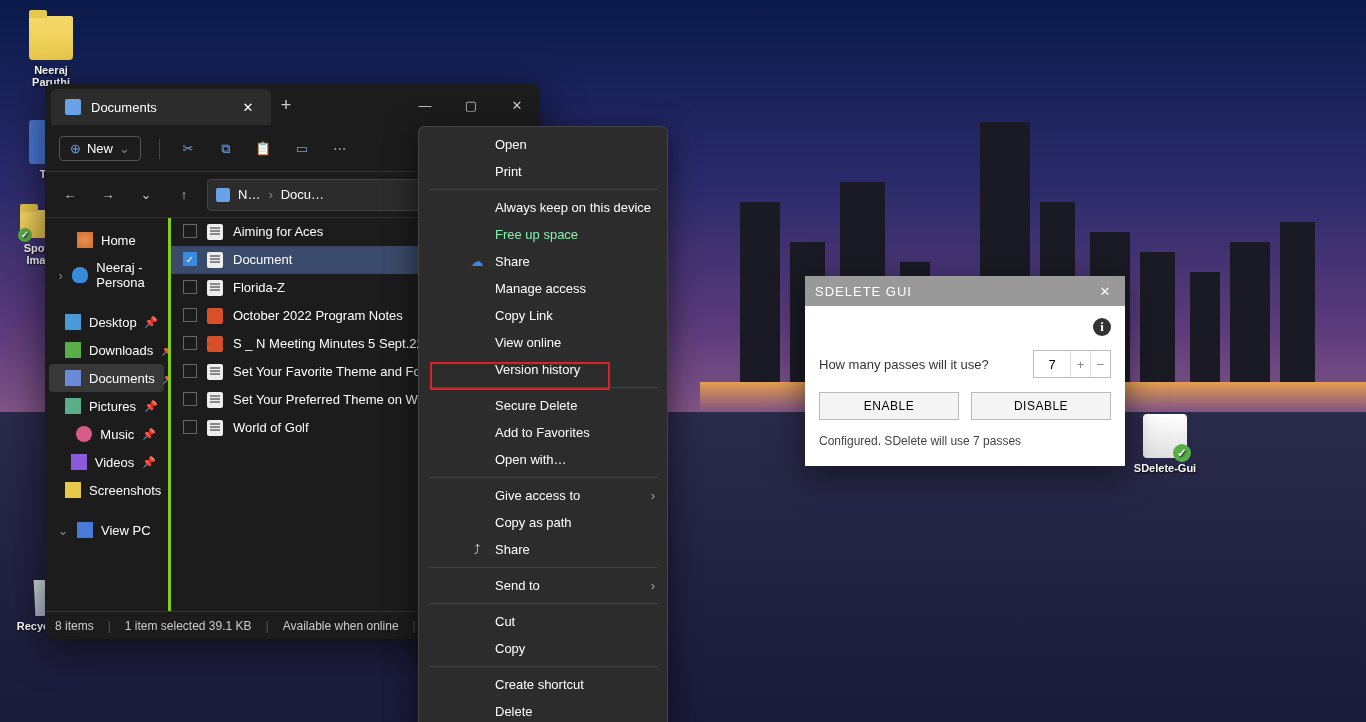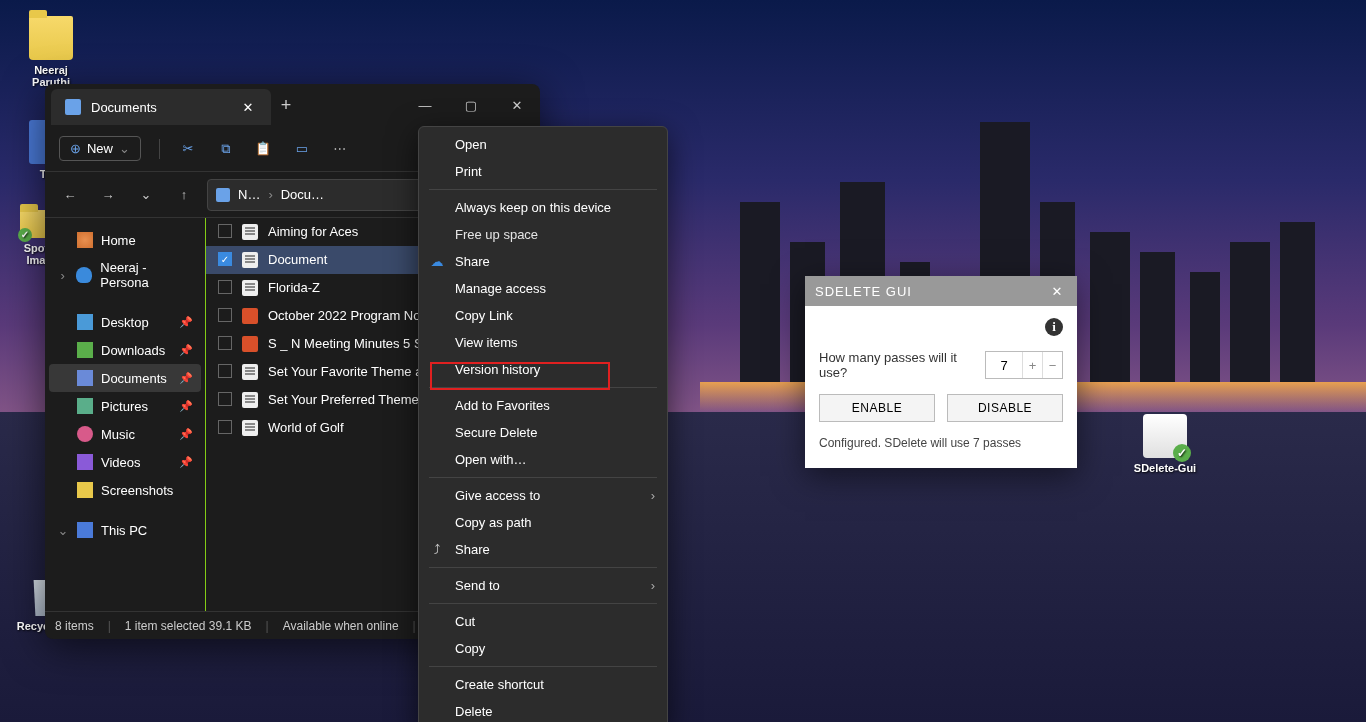--- a/index.html
+++ b/index.html
@@ -48,21 +48,21 @@
 .winctrl div{width:46px;height:42px;display:flex;align-items:center;justify-content:center;color:#ccc;}
 .toolbar{height:46px;display:flex;align-items:center;gap:18px;padding:0 14px;border-bottom:1px solid #333;}
 .newbtn{display:flex;align-items:center;gap:6px;border:1px solid #555;border-radius:4px;padding:4px 10px;}
 .tb-icon{width:20px;height:20px;display:flex;align-items:center;justify-content:center;color:#6aa2e8;}
 .addrbar{height:46px;display:flex;align-items:center;gap:8px;padding:0 10px;border-bottom:1px solid #333;}
 .navbtn{width:30px;height:30px;display:flex;align-items:center;justify-content:center;color:#ccc;}
 .addrbox{flex:1;background:#2c2c2c;border:1px solid #444;border-radius:4px;height:32px;display:flex;align-items:center;padding:0 8px;gap:8px;}
 .addrbox .sep{color:#888;}
 .refbtn{width:30px;height:30px;display:flex;align-items:center;justify-content:center;}
 .body{flex:1;display:flex;overflow:hidden;}
-.nav{width:161px;padding:8px 4px;border-right:1px solid #84cc16;overflow-y:auto;}
+.nav{width:126px;padding:8px 4px;border-right:3px solid #84cc16;overflow-y:auto;}
 .navitem{display:flex;align-items:center;gap:8px;padding:6px 8px;border-radius:4px;font-size:13px;}
 .navitem.sel{background:#383838;}
 .navitem .pin{margin-left:auto;color:#888;font-size:11px;}
 .navicon{width:16px;height:16px;flex-shrink:0;}
 .ni-home{background:radial-gradient(circle,#e89050,#d07030);}
 .ni-cloud{background:#3a8adc;border-radius:50% 50% 40% 40%;}
 .ni-desk{background:#4a9ad8;}
 .ni-dl{background:#5aae4a;}
 .ni-doc{background:#6a8ad8;}
 .ni-pic{background:#5aae8a;}
@@ -84,29 +84,29 @@
 .filerow.sel .chk:after{content:"✓";color:#fff;font-size:10px;display:block;text-align:center;line-height:14px;}
 .ficon{width:16px;height:16px;flex-shrink:0;background:#ccc;border-radius:2px;}
 .ficon.doc{background:#eee;position:relative;}
 .ficon.doc:before{content:"";position:absolute;left:3px;top:3px;right:3px;height:2px;background:#888;box-shadow:0 3px #888,0 6px #888;}
 .ficon.ppt{background:#d8502a;}
 .statusbar{height:28px;display:flex;align-items:center;gap:14px;padding:0 10px;border-top:1px solid #333;font-size:12px;color:#ccc;}
 .statusbar .sep{color:#555;}
 
 
 .ctxmenu{position:absolute;left:418px;top:126px;width:250px;background:#2c2c2c;border:1px solid #444;border-radius:6px;padding:4px 0;box-shadow:0 8px 30px rgba(0,0,0,0.6);}
-.ctxitem{display:flex;align-items:center;padding:6px 12px 6px 36px;font-size:13px;position:relative;}
-.ctxitem.disabled{color:#e5e5e5;}
+.ctxitem{display:flex;align-items:center;padding:6px 12px 6px 36px;font-size:13px;position:relative;margin-left:40px;}
+.ctxitem.disabled{color:#86efac;}
 .ctxitem .arrow{margin-left:auto;color:#aaa;}
 .ctxitem .glyph{position:absolute;left:10px;width:16px;text-align:center;color:#3a8ae0;font-size:13px;}
 .ctxsep{height:1px;background:#444;margin:4px 10px;}
 .ctxhighlight{position:absolute;border:2px solid #e02020;pointer-events:none;}
 
 
-.sdelete{position:absolute;left:805px;top:276px;width:272px;background:#fff;color:#333;box-shadow:0 8px 30px rgba(0,0,0,0.5);font-size:13px;}
+.sdelete{position:absolute;left:805px;top:276px;width:320px;background:#fff;color:#333;box-shadow:0 8px 30px rgba(0,0,0,0.5);font-size:13px;}
 .sdelete .titlebar2{height:30px;background:#999;display:flex;align-items:center;padding:0 10px;}
 .sdelete .titlebar2 .close{margin-left:auto;color:#fff;width:20px;text-align:center;}
 .sdelete .body2{padding:12px 14px;display:flex;flex-direction:column;gap:14px;}
 .sdelete .info{margin-left:auto;width:18px;height:18px;border-radius:50%;background:#333;color:#fff;display:flex;align-items:center;justify-content:center;font-weight:bold;font-family:serif;}
 .sdelete .row{display:flex;align-items:center;}
 .spinner{margin-left:auto;display:flex;align-items:center;border:1px solid #bbb;}
 .spinner input{width:36px;border:none;text-align:center;font-size:13px;padding:4px 2px;outline:none;}
 .spinner .btn{width:20px;height:26px;display:flex;align-items:center;justify-content:center;color:#888;border-left:1px solid #ddd;}
 .sdelete .btnrow{display:flex;gap:12px;}
 .sdelete .btnrow button{flex:1;padding:6px 0;border:1px solid #bbb;background:#f4f4f4;font-size:12px;letter-spacing:0.5px;}
@@ -245,21 +245,21 @@
         </div>
       <div class="navitem">
           <span class="navchev"></span>
           <span class="navicon ni-ss"></span>
           <span>Screenshots</span>
         </div>
       <div class="navsep"></div>
       <div class="navitem">
           <span class="navchev">⌄</span>
           <span class="navicon ni-pc"></span>
-          <span>This PC</span>
+          <span>View PC</span>
         </div>
     </div>
     <div class="content">
       <div class="filelist">
         <div class="filerow">
             <div class="chk"></div>
             <div class="ficon doc"></div>
             <span>Aiming for Aces</span>
           </div>
         <div class="filerow sel">
@@ -328,31 +328,31 @@
       <span class="glyph">☁</span>
       <span>Share</span>
     </div>
   <div class="ctxitem">
       <span>Manage access</span>
     </div>
   <div class="ctxitem">
       <span>Copy Link</span>
     </div>
   <div class="ctxitem">
-      <span>View items</span>
+      <span>View online</span>
     </div>
   <div class="ctxitem">
       <span>Version history</span>
     </div>
   <div class="ctxsep"></div>
   <div class="ctxitem">
+      <span>Secure Delete</span>
+    </div>
+  <div class="ctxitem">
       <span>Add to Favorites</span>
-    </div>
-  <div class="ctxitem">
-      <span>Secure Delete</span>
     </div>
   <div class="ctxitem">
       <span>Open with…</span>
     </div>
   <div class="ctxsep"></div>
   <div class="ctxitem">
       <span>Give access to</span>
       <span class="arrow">›</span>
     </div>
   <div class="ctxitem">

